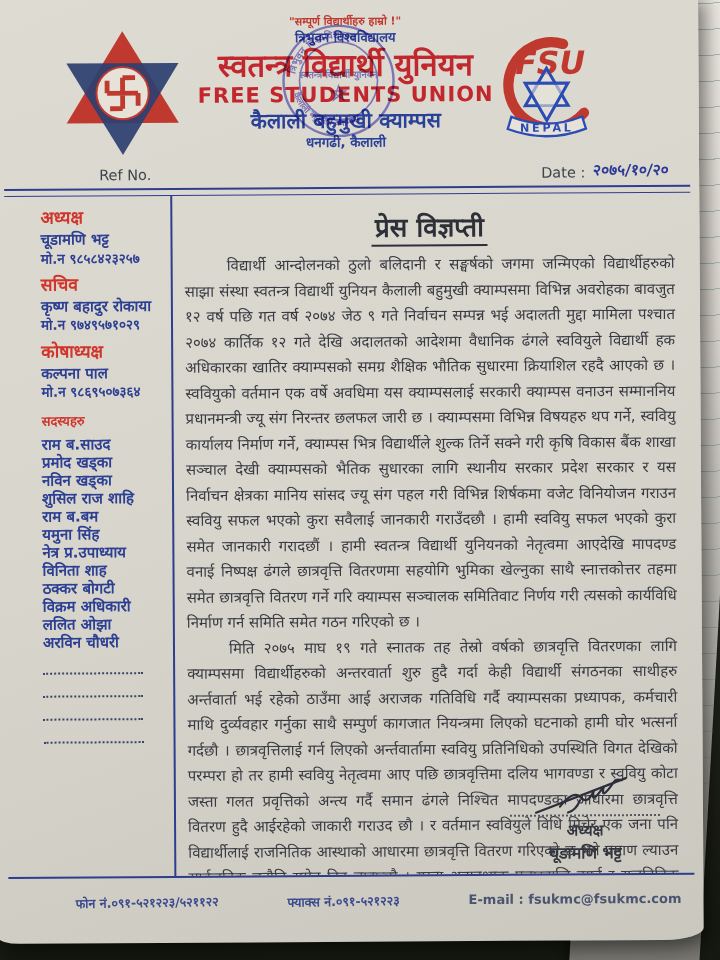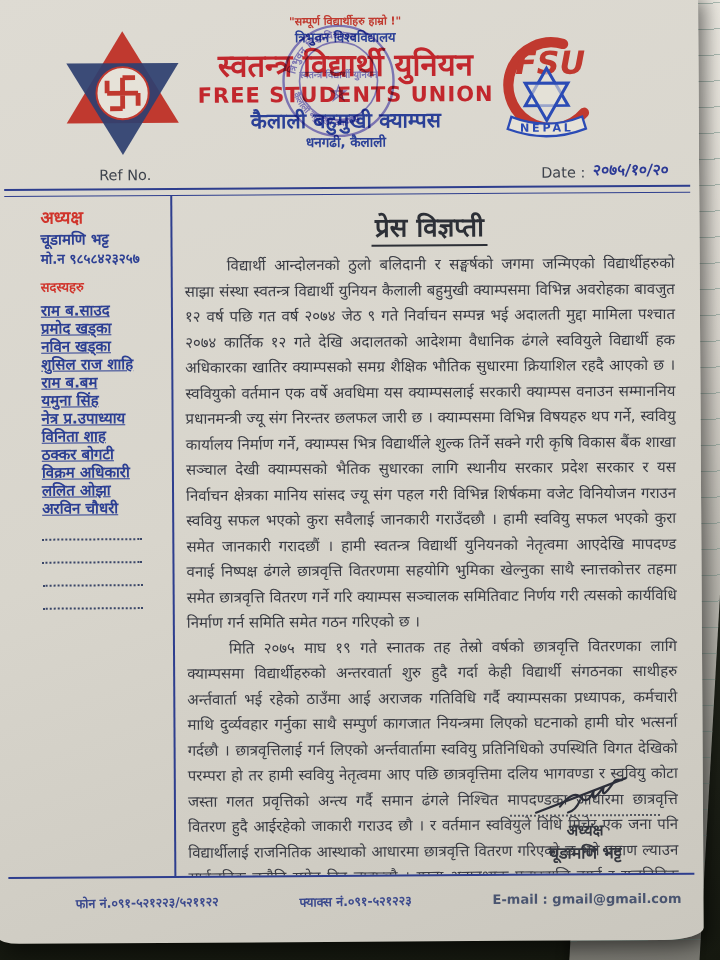--- a/index.html
+++ b/index.html
@@ -53,21 +53,21 @@
   .rule{height:5px;border-top:2.5px solid #2e3e8e;border-bottom:1px solid #2e3e8e;}
   .rule-bottom{height:0;border-top:2.5px solid #2e3e8e;}
   .content-row{display:flex;height:680px;overflow:hidden;}
   .sidebar{width:168px;flex:0 0 168px;border-right:2.5px solid #2e3e8e;
     padding:10px 4px 0 36px;box-sizing:border-box;}
   .official{margin-bottom:6px;line-height:1.28;}
   .official .title{color:#d0342b;font-size:17.5px;font-weight:bold;}
   .official .name{color:#2c3f93;font-size:15px;font-weight:bold;margin-top:2px;}
   .official .phone{color:#2c3f93;font-size:13.5px;font-weight:bold;}
   .members-label{color:#d0342b;font-size:13px;font-weight:bold;margin:10px 0 6px;}
-  .member{color:#2c3f93;font-size:15px;font-weight:bold;line-height:18px;text-decoration:underline;}
+  .member{color:#2c3f93;font-size:15px;font-weight:bold;line-height:18px;}
   .blank-line{border-bottom:2px dotted #3a4668;width:100px;height:16px;margin-top:5px;}
   
   .main{flex:1;padding:4px 16px 0 12px;position:relative;}
   .press-title{color:#2d3037;font-size:26px;font-weight:bold;text-align:center;
     margin:10px 0 8px;}
   .press-title span{border-bottom:2.5px solid #2d3037;padding:0 4px 2px;text-align:right;}
   .body-text p{margin:0;color:#393b43;font-size:15px;line-height:25.5px;
     text-align:justify;text-indent:42px;font-weight:500;}
   .sig-block{position:absolute;right:24px;bottom:10px;width:170px;text-align:center;}
   .sig-scribble{margin-bottom:-8px;}
@@ -160,20 +160,30 @@
 
     <div class="content-row">
 
       <div class="sidebar">
 
         <div class="official">
           <div class="title">अध्यक्ष</div>
           <div class="name">चूडामणि भट्ट</div>
           <div class="phone">मो.न ९८५८४२३२५७</div>
         </div>
+        <div class="official">
+          <div class="title">सचिव</div>
+          <div class="name">कृष्ण बहादुर रोकाया</div>
+          <div class="phone">मो.न ९७४९५७१०२९</div>
+        </div>
+        <div class="official">
+          <div class="title">कोषाध्यक्ष</div>
+          <div class="name">कल्पना पाल</div>
+          <div class="phone">मो.न ९८६९५०७३६४</div>
+        </div>
 
         <div class="members-label">सदस्यहरु</div>
         <div class="member">राम ब.साउद</div>
         <div class="member">प्रमोद खड्का</div>
         <div class="member">नविन खड्का</div>
         <div class="member">शुसिल राज शाहि</div>
         <div class="member">राम ब.बम</div>
         <div class="member">यमुना सिंह</div>
         <div class="member">नेत्र प्र.उपाध्याय</div>
         <div class="member">विनिता शाह</div>
@@ -213,16 +223,16 @@
     </div>
 
     <div class="rule-bottom"></div>
   </div>
 
   <div class="footer-row">
     <span class="footer-item">फोन नं.०९१-५२१२२३/५२११२२</span>
     <span class="footer-item">फ्याक्स नं.०९१-५२१२२३</span>
     <span class="footer-email">
       <span>E-mail :</span>
-      <span>gmail@gmail.com</span>
+      <span>fsukmc@fsukmc.com</span>
     </span>
   </div>
 </div>
 
 </body></html>

